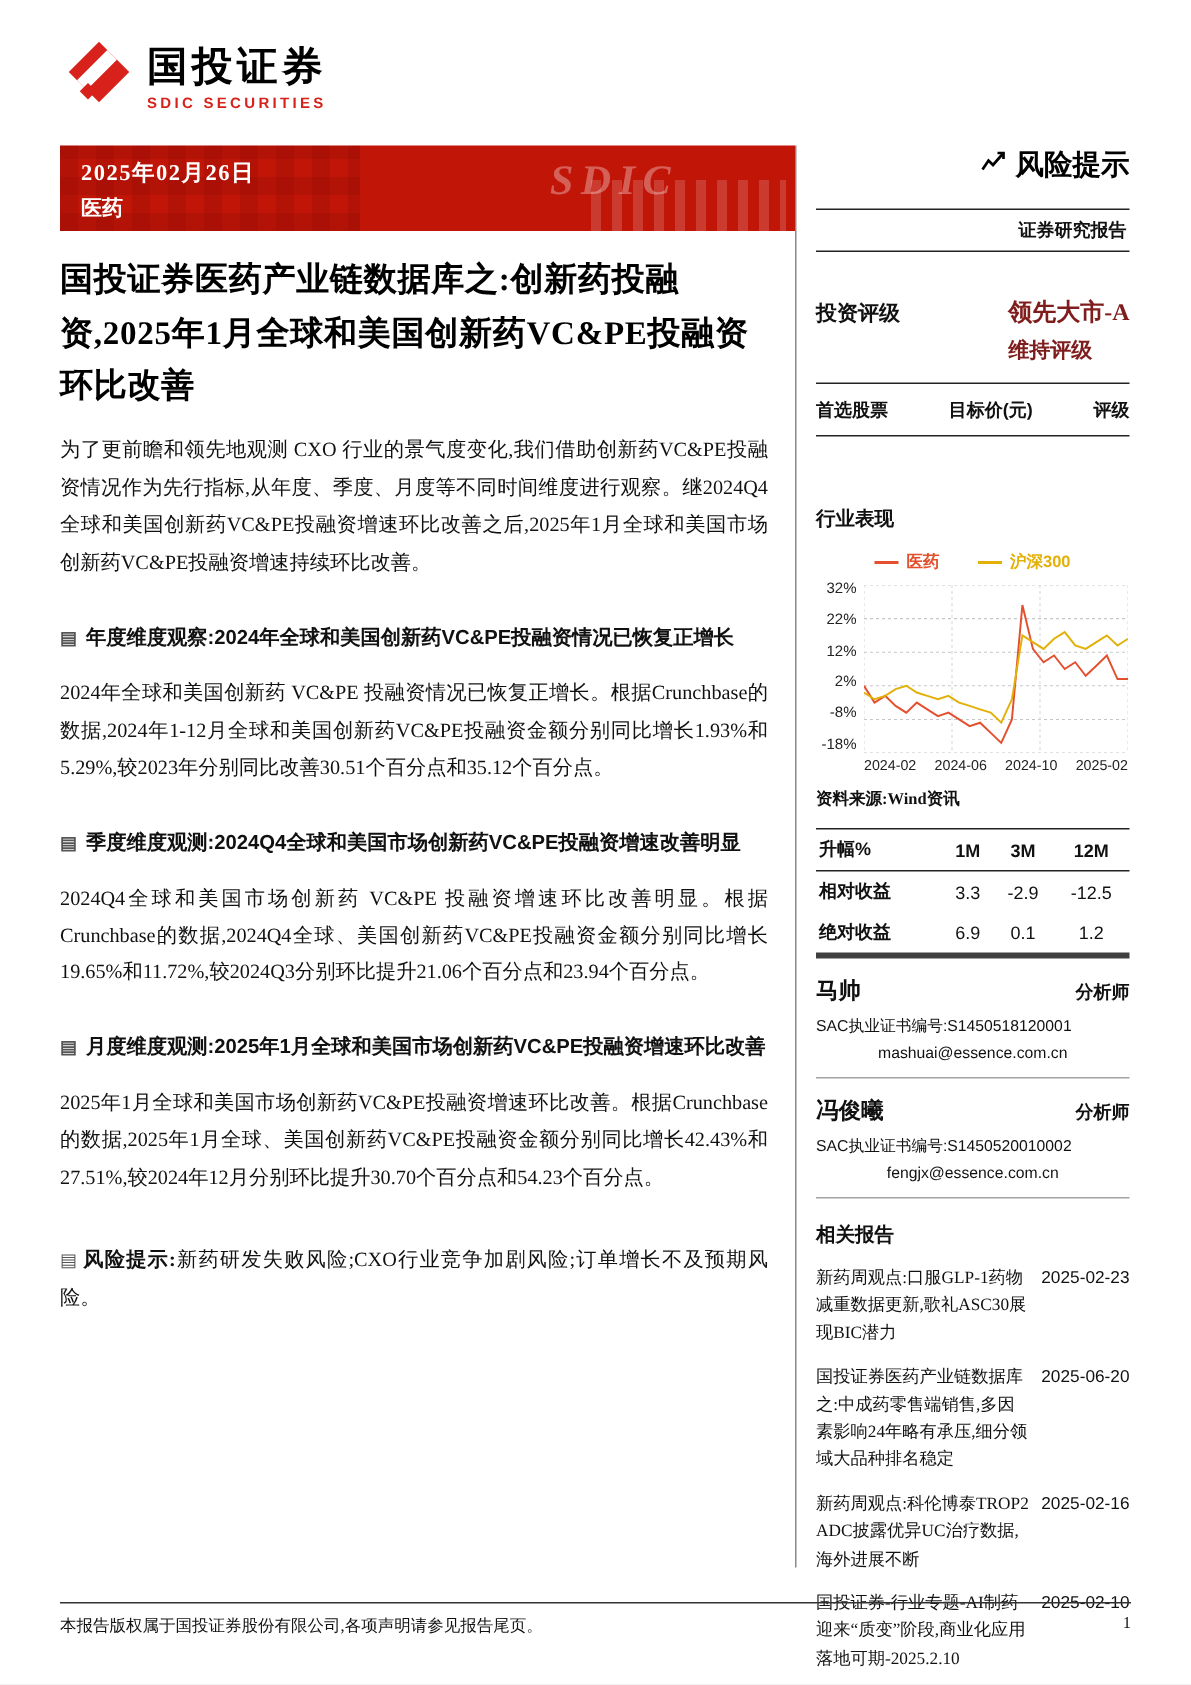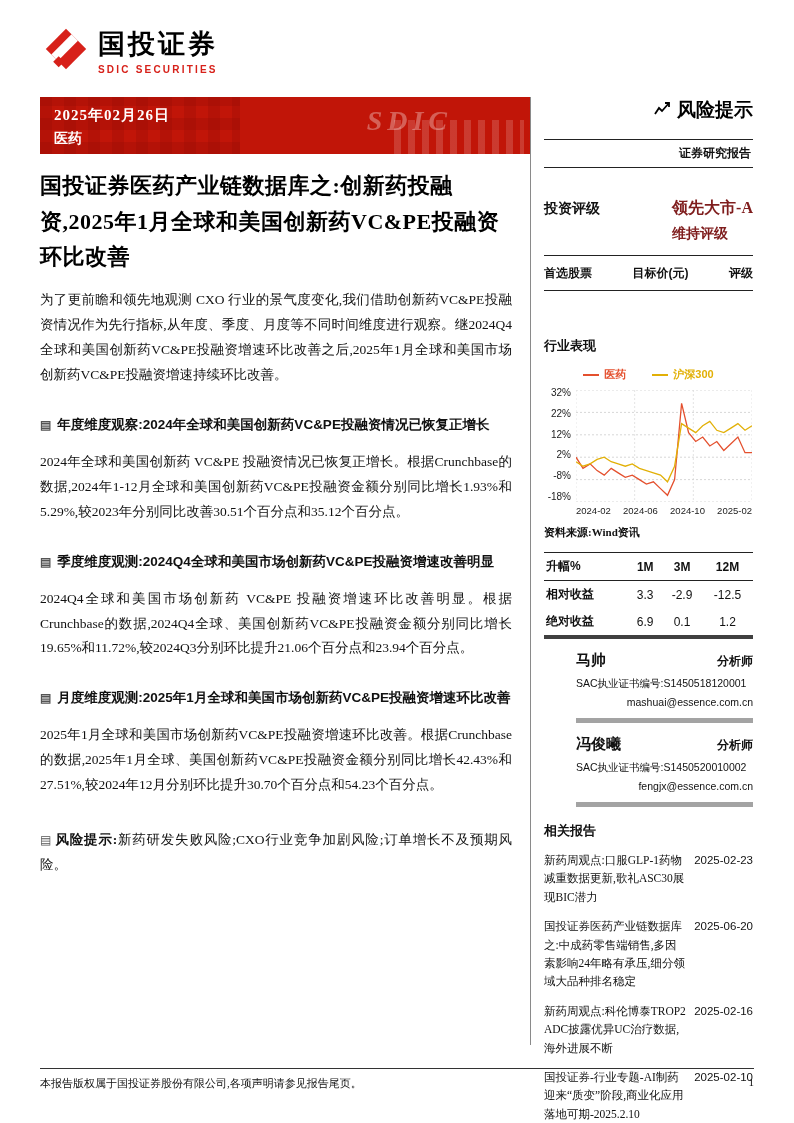--- a/index.html
+++ b/index.html
@@ -47,26 +47,26 @@
   .ylabels span { line-height:10px; margin-top:-2px; }
   .xlabels { margin-left:32px; width:176px; display:flex; justify-content:space-between; font-size:9.5px; color:#222; margin-top:3px; }
   .gridline   { stroke:#c6c6c6; stroke-width:0.7; stroke-dasharray:2 2; }
   .gridline-v { stroke:#d8d8d8; stroke-width:0.7; stroke-dasharray:2 2; }
   .chart-source { margin-top:9px; font-size:11px; font-weight:bold; font-family:"Liberation Serif",serif; }
   .perf-table { width:100%; border-collapse:collapse; margin-top:12px; font-size:12px; }
   .perf-table th { border-top:1.4px solid #222; border-bottom:1px solid #222; font-weight:bold; padding:5px 2px; text-align:center; }
   .perf-table td { padding:5px 2px; text-align:center; }
   .perf-table th:first-child, .perf-table td:first-child { text-align:left; font-weight:bold; }
   .perf-table tr:last-child td { border-bottom:4px solid #404040; }
-  .analyst { border-bottom:5px solid #a3a3a3; padding:12px 0 10px;margin-left:32px; }
+  .analyst { border-bottom:1px solid #a3a3a3; padding:12px 0 10px; }
   .analyst-row1 { display:flex; justify-content:space-between; align-items:baseline; }
   .analyst-name { font-size:15px; font-weight:bold; }
   .analyst-role { font-size:12px; font-weight:bold; }
   .analyst-cert { font-size:10.5px; margin-top:7px; }
-  .analyst-email { font-size:10.5px; text-align:right; margin-top:5px; }
+  .analyst-email { font-size:10.5px; text-align:center; margin-top:5px; }
   .related-head { font-size:13px; font-weight:bold; margin-top:15px; }
   .report-item { display:flex; justify-content:space-between; gap:8px; margin-top:11px; font-size:11.5px; line-height:1.6; cursor:pointer; }
   .report-item .rt { width:146px; font-family:"Liberation Serif",serif; }
   .report-item .rd { white-space:nowrap; }
   
   .article { position:absolute; left:40px; top:168px; width:472px; }
   .article-title { font-family:"Liberation Serif",serif; font-weight:bold; font-size:22px; line-height:1.62; letter-spacing:.5px; color:#000; }
   .para { font-family:"Liberation Serif",serif; font-size:13.5px; line-height:1.85; text-align:justify; margin-top:13px; color:#111; }
   .sec-head { display:flex; gap:6px; margin-top:26px; font-size:13.5px; font-weight:bold; line-height:1.7; }
   .sec-icon { color:#555; font-size:12px; line-height:1.9; }

